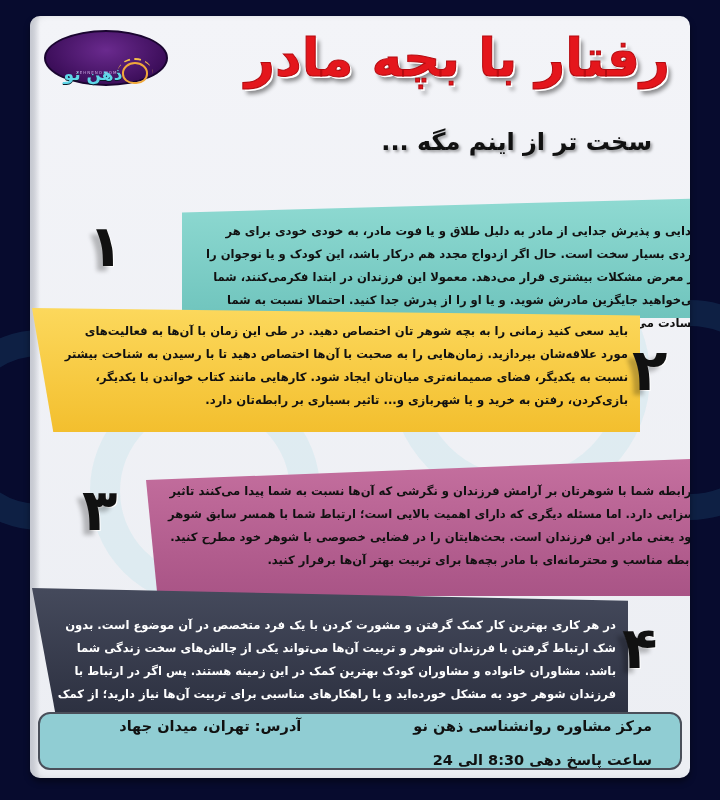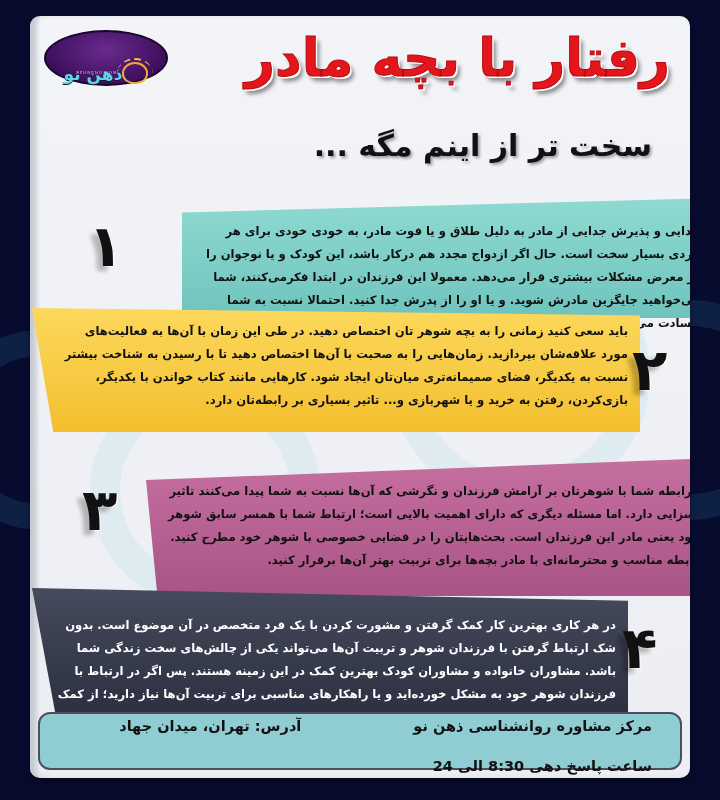--- a/index.html
+++ b/index.html
@@ -54,21 +54,21 @@
   .title {
     position: absolute; right: 20px; top: 14px; direction: rtl;
     font-family: "DejaVu Sans", sans-serif; font-weight: bold;
     font-size: 52px; color: #e4161c; line-height: 1.1;
     -webkit-text-stroke: 1px #b50b10;
     text-shadow: 2px 2px 0 #fff, 4px 5px 4px rgba(0,0,0,0.45);
     letter-spacing: -1px;
   }
   .subtitle {
     position: absolute; right: 38px; top: 112px; direction: rtl;
-    font-weight: bold; font-size: 30px; color: #111;
+    font-weight: bold; font-size: 24px; color: #111;
     text-shadow: 2px 2px 3px rgba(0,0,0,0.35);
   }
   .panel {
     position: absolute; direction: rtl; text-align: right;
     font-size: 11.6px; font-weight: bold; line-height: 23px;
   }
   .panel-bg { position: absolute; inset: 0; }
   .panel-text { position: relative; }
   .p1 { left: 152px; top: 182px; width: 532px; height: 120px; padding-left: 16px; }
   .p1 .panel-bg {
@@ -99,21 +99,21 @@
     position: absolute; font-weight: bold; font-size: 58px; color: #111;
     text-shadow: -6px 5px 4px rgba(0,0,0,0.25), 1px 1px 0 #fff;
     font-family: "DejaVu Sans", sans-serif;
   }
   .footer {
     position: absolute; left: 8px; top: 696px; width: 644px; height: 58px;
     background: #90cdd3; border: 2px solid #4a4f5a; border-radius: 12px;
     direction: rtl; display: flex; padding: 4px 28px 0 0;
     font-weight: bold; color: #111; font-size: 14.5px;
   }
-  .footer-col { display: flex; flex-direction: column; gap: 24px; }
+  .footer-col { display: flex; flex-direction: column; gap: 18px; }
   .footer-col.left { margin-right: 112px; }
 </style>
 </head>
 <body>
 
 <div class="bg-ring" style="left:-60px; top:330px; width:200px; height:200px;"></div>
 <div class="bg-ring" style="right:-80px; top:300px; width:220px; height:220px;"></div>
 
 <div class="card">
   <div class="card-shade"></div>

